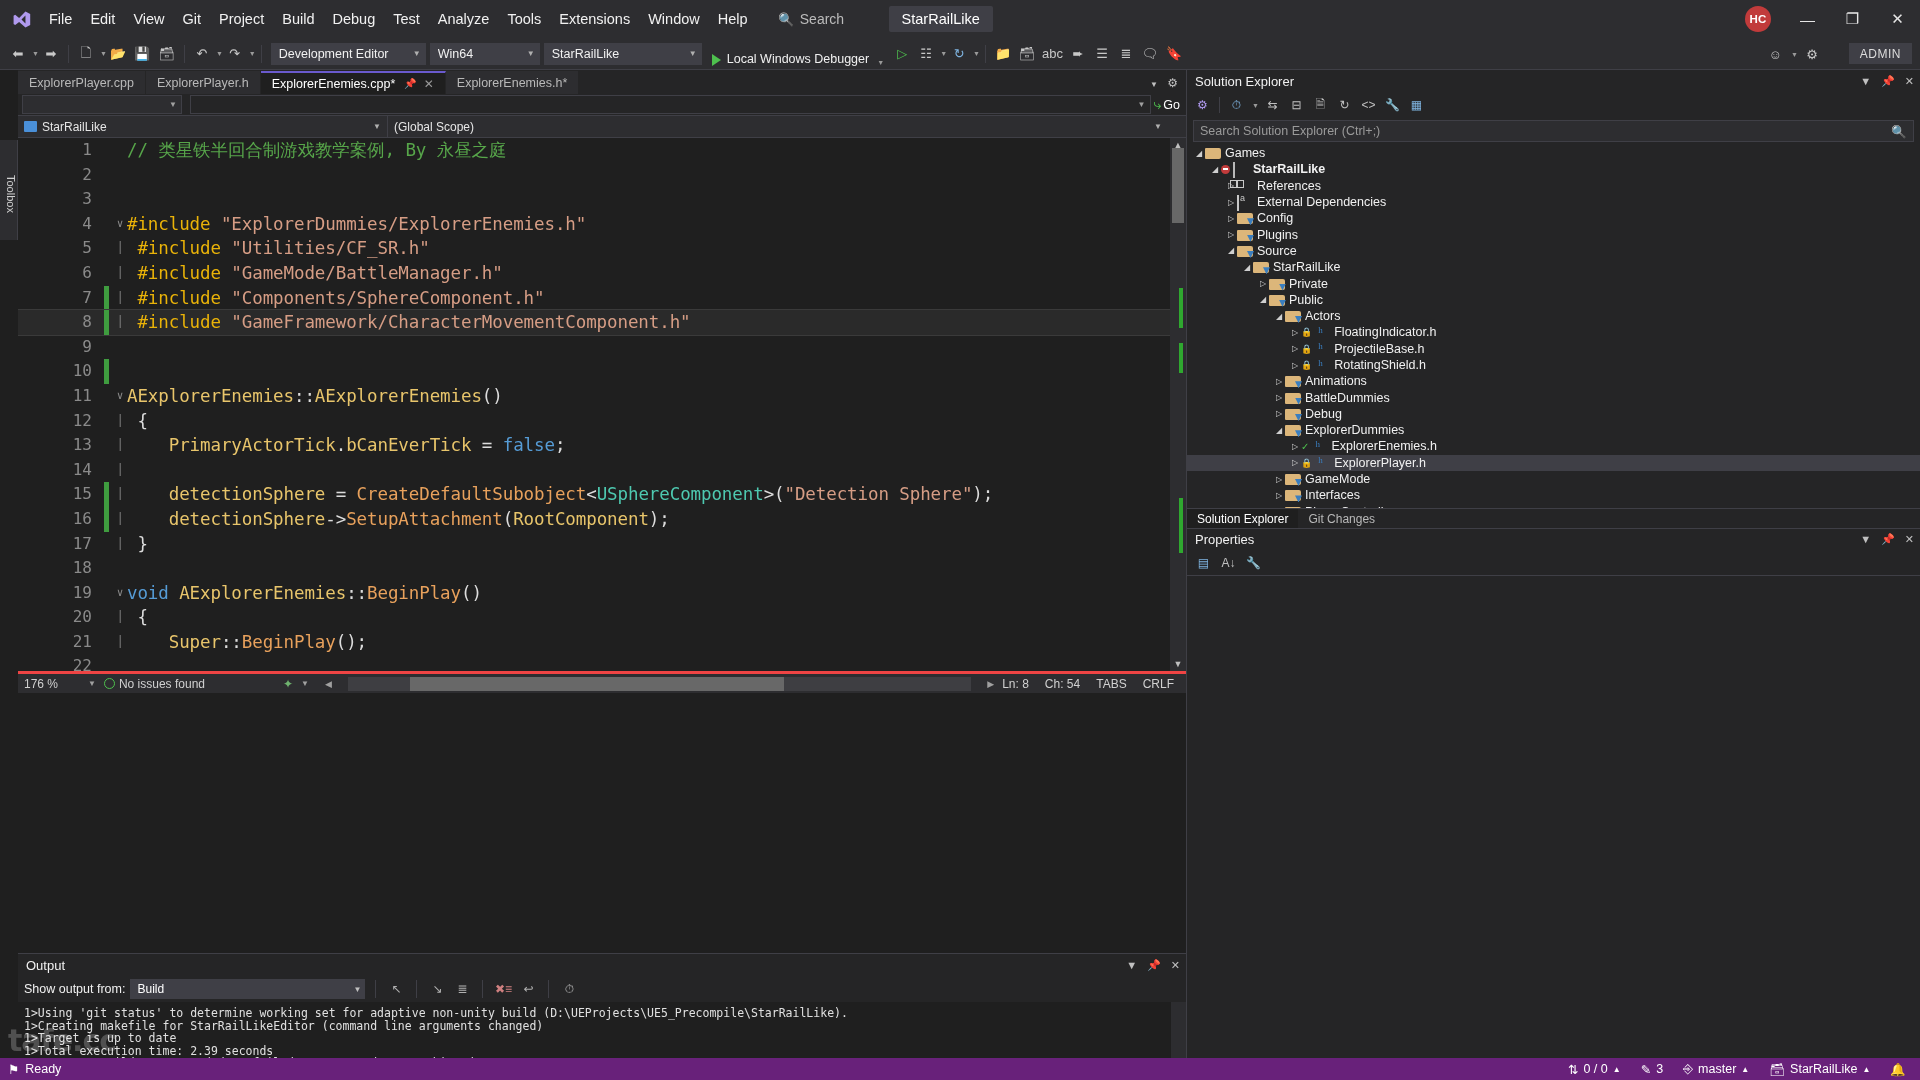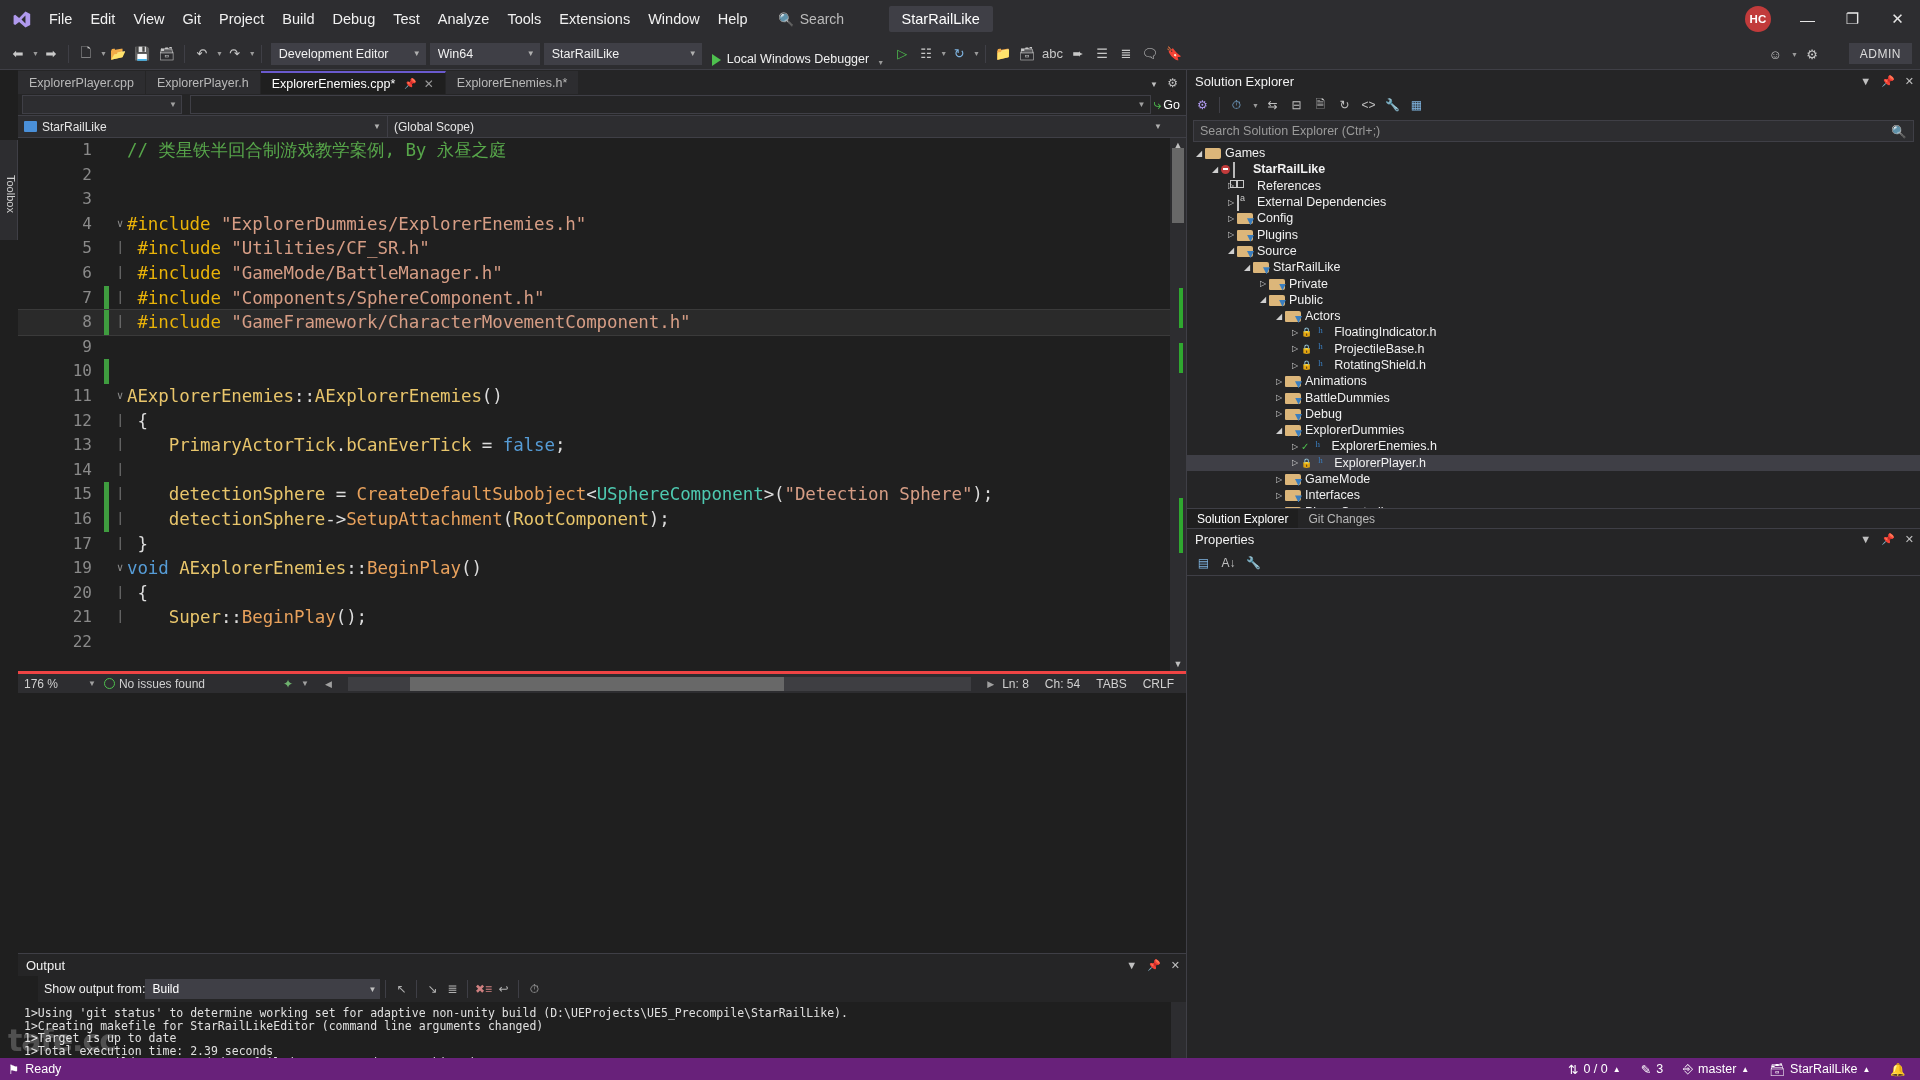--- a/index.html
+++ b/index.html
@@ -156,22 +156,22 @@
   .hscroll { flex: 1; height: 14px; background: #3e3e42; margin: 0 8px; position: relative; }
   .hthumb { position: absolute; left: 10%; top: 0; width: 60%; height: 14px; background: #686868; }
   .edstatus .right { display: flex; gap: 16px; padding-right: 6px; text-align: right;}
 
   
   .outpanel { position: absolute; left: 18px; bottom: 37px; width: 1168px; height: 160px;
               background: #1f1f1f; border-top: 1px solid #3f3f46; }
   .out-title { height: 22px; display: flex; align-items: center; padding-left: 8px;
                font-size: 13px; color: #f1f1f1; background: #252526; position: relative; }
   .out-title .acts { position: absolute; right: 6px; display: flex; gap: 10px; font-size: 11px; color: #c0c0c0; }
-  .out-toolbar { height: 26px; display: flex; align-items: center; padding-left: 6px; 
-                 background: #252526; margin-left: 20px; }
+  .out-toolbar { height: 26px; display: flex; align-items: center; padding-left: 6px; gap: 5px;
+                 background: #252526; }
   .out-toolbar .lbl { font-size: 12.5px; color: #f1f1f1; }
   .out-combo { width: 235px; height: 20px; background: #3f3f46; display: flex; align-items: center;
                justify-content: space-between; padding: 0 4px 0 7px; font-size: 12px; color: #fff; }
   .out-ibtn { width: 20px; height: 20px; display:flex; align-items:center; justify-content:center;
               color: #b0b0b0; font-size: 12px; }
   .out-body { height: 108px; overflow: hidden; padding: 5px 6px 0 6px; position: relative;
               font-family: "DejaVu Sans Mono", monospace; font-size: 11.5px; line-height: 12.6px;
               color: #e0e0e0; background: #1f1f1f; }
   .out-body .line { white-space: pre; }
   .out-scroll-v { position: absolute; right: 0; top: 48px; width: 15px; height: 100px; background: #2d2d30; }
@@ -479,20 +479,26 @@
               <div class="foldcol">│</div>
               <div class="codetext"><span class="c-var">    detectionSphere</span><span class="c-punct">-&gt;</span><span class="c-call">SetupAttachment</span><span class="c-punct">(</span><span class="c-var">RootComponent</span><span class="c-punct">);</span></div>
             </div>
             <div class="ln-row">
               <div class="gutnum">17</div>
               <div class="chgbar chg-none"></div>
               <div class="foldcol">│</div>
               <div class="codetext"><span class="c-plain"> }</span></div>
             </div>
             <div class="ln-row">
+              <div class="gutnum">18</div>
+              <div class="chgbar chg-none"></div>
+              <div class="foldcol"></div>
+              <div class="codetext"></div>
+            </div>
+            <div class="ln-row">
               <div class="gutnum">19</div>
               <div class="chgbar chg-none"></div>
               <div class="foldcol">∨</div>
               <div class="codetext"><span class="c-kw">void </span><span class="c-type">AExplorerEnemies</span><span class="c-punct">::</span><span class="c-call">BeginPlay</span><span class="c-punct">()</span></div>
             </div>
             <div class="ln-row">
               <div class="gutnum">20</div>
               <div class="chgbar chg-none"></div>
               <div class="foldcol">│</div>
               <div class="codetext"><span class="c-plain"> {</span></div>

